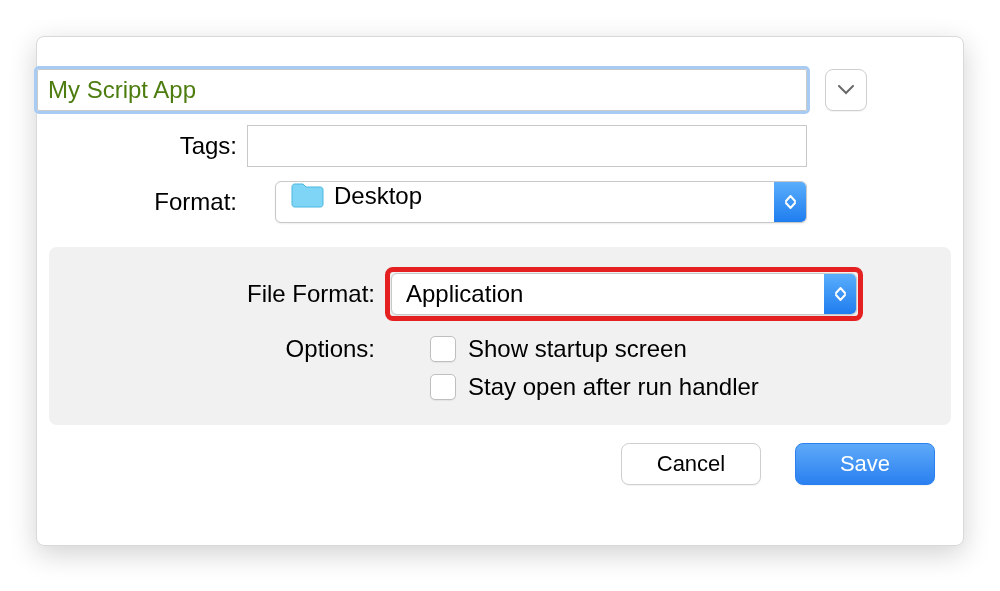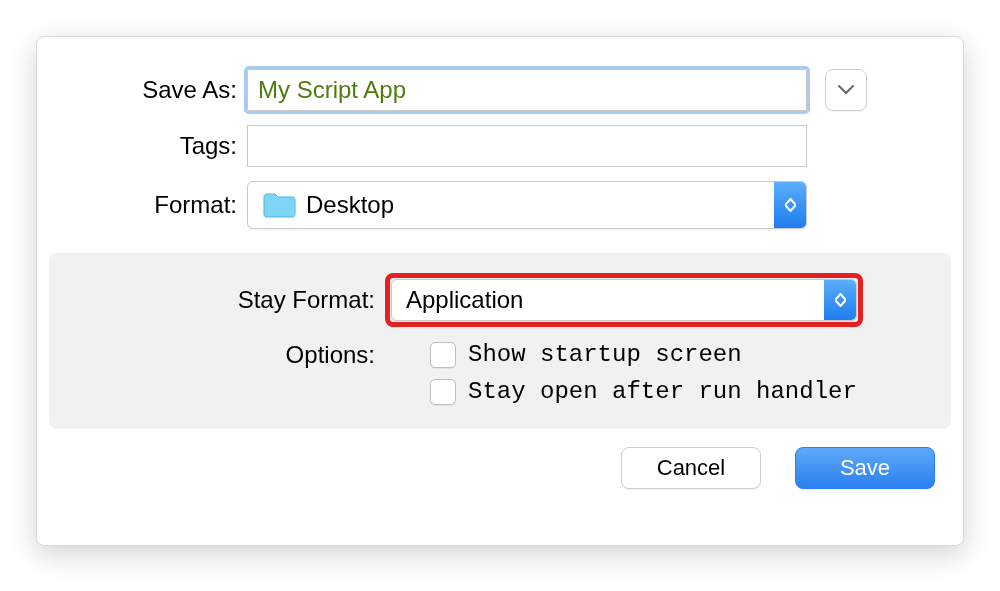--- a/index.html
+++ b/index.html
@@ -66,29 +66,29 @@
       font-size: 24px;
       padding: 4px 10px;
       color: #000;
       background: #fff;
       border: 1px solid #c8c8c8;
       margin-right: 60px;
     }
     .where-row { padding-right: 96px; margin-bottom: 24px; }
     .where-select {
       flex: 1;
-      height: 48px;
+      height: 42px;
       margin-right: 60px;
       display: flex;
-      align-items: center;
       background: #fff;
       border: 1px solid #c8c8c8;
       border-radius: 6px;
       overflow: hidden;
       box-shadow: 0 1px 2px rgba(0,0,0,0.07), inset 0 1px 0 #fff;
+      margin-left: 28px;
     }
     .folder-icon {
       width: 34px;
       height: 26px;
       margin: 0 10px 0 14px;
       flex-shrink: 0;
     }
     .where-text { font-size: 24px; flex: 1; }
     .stepper {
       width: 32px;
@@ -134,21 +134,21 @@
       border-radius: 6px;
       overflow: hidden;
       box-shadow: 0 1px 2px rgba(0,0,0,0.07);
     }
     .ff-text { font-size: 24px; padding-left: 14px; flex: 1; }
     .options-group {
       display: flex;
       align-items: flex-start;
       gap: 45px;
     }
-    .options-checks { display: flex; flex-direction: column; gap: 10px; font-family: Liberation Mono, monospace; }
+    .options-checks { display: flex; flex-direction: column; gap: 10px; }
     .check-row {
       display: flex;
       align-items: center;
       gap: 12px;
     }
     .checkbox {
       width: 26px;
       height: 26px;
       background: #fff;
       border: 1px solid #bfbfbf;
@@ -176,21 +176,20 @@
       border: 1px solid #2a80f0;
       color: #fff;
     }
   </style>
 </head>
 <body>
 
 <div class="dialog">
 
   <div class="form-row">
-    <div class="label">Save As:</div>
     <input class="save-as-input" type="text" value="My Script App" style="">
     <div class="expand-btn">
       <svg viewBox="0 0 16 10">
           <path d="M1 1 L8 8 L15 1" fill="none" stroke="#6a6a6a" stroke-width="2" stroke-linecap="round"></path>
         </svg>
     </div>
   </div>
 
   <div class="form-row">
     <div class="label">Tags:</div>
@@ -211,21 +210,21 @@
         <svg viewBox="0 0 11 7">
             <path d="M1 1 L5.5 6 L10 1" fill="none" stroke="#fff" stroke-width="2" stroke-linecap="round"></path>
           </svg>
       </div>
     </div>
   </div>
 
   <div class="options-panel">
 
     <div class="panel-row">
-      <div class="panel-label">Stay Format:</div>
+      <div class="panel-label">File Format:</div>
       <div class="ff-highlight">
         <div class="ff-select">
           <div class="ff-text">Application</div>
           <div class="stepper">
             <svg viewBox="0 0 11 7">
                 <path d="M1 6 L5.5 1 L10 6" fill="none" stroke="#fff" stroke-width="2" stroke-linecap="round"></path>
               </svg>
             <svg viewBox="0 0 11 7">
                 <path d="M1 1 L5.5 6 L10 1" fill="none" stroke="#fff" stroke-width="2" stroke-linecap="round"></path>
               </svg>

